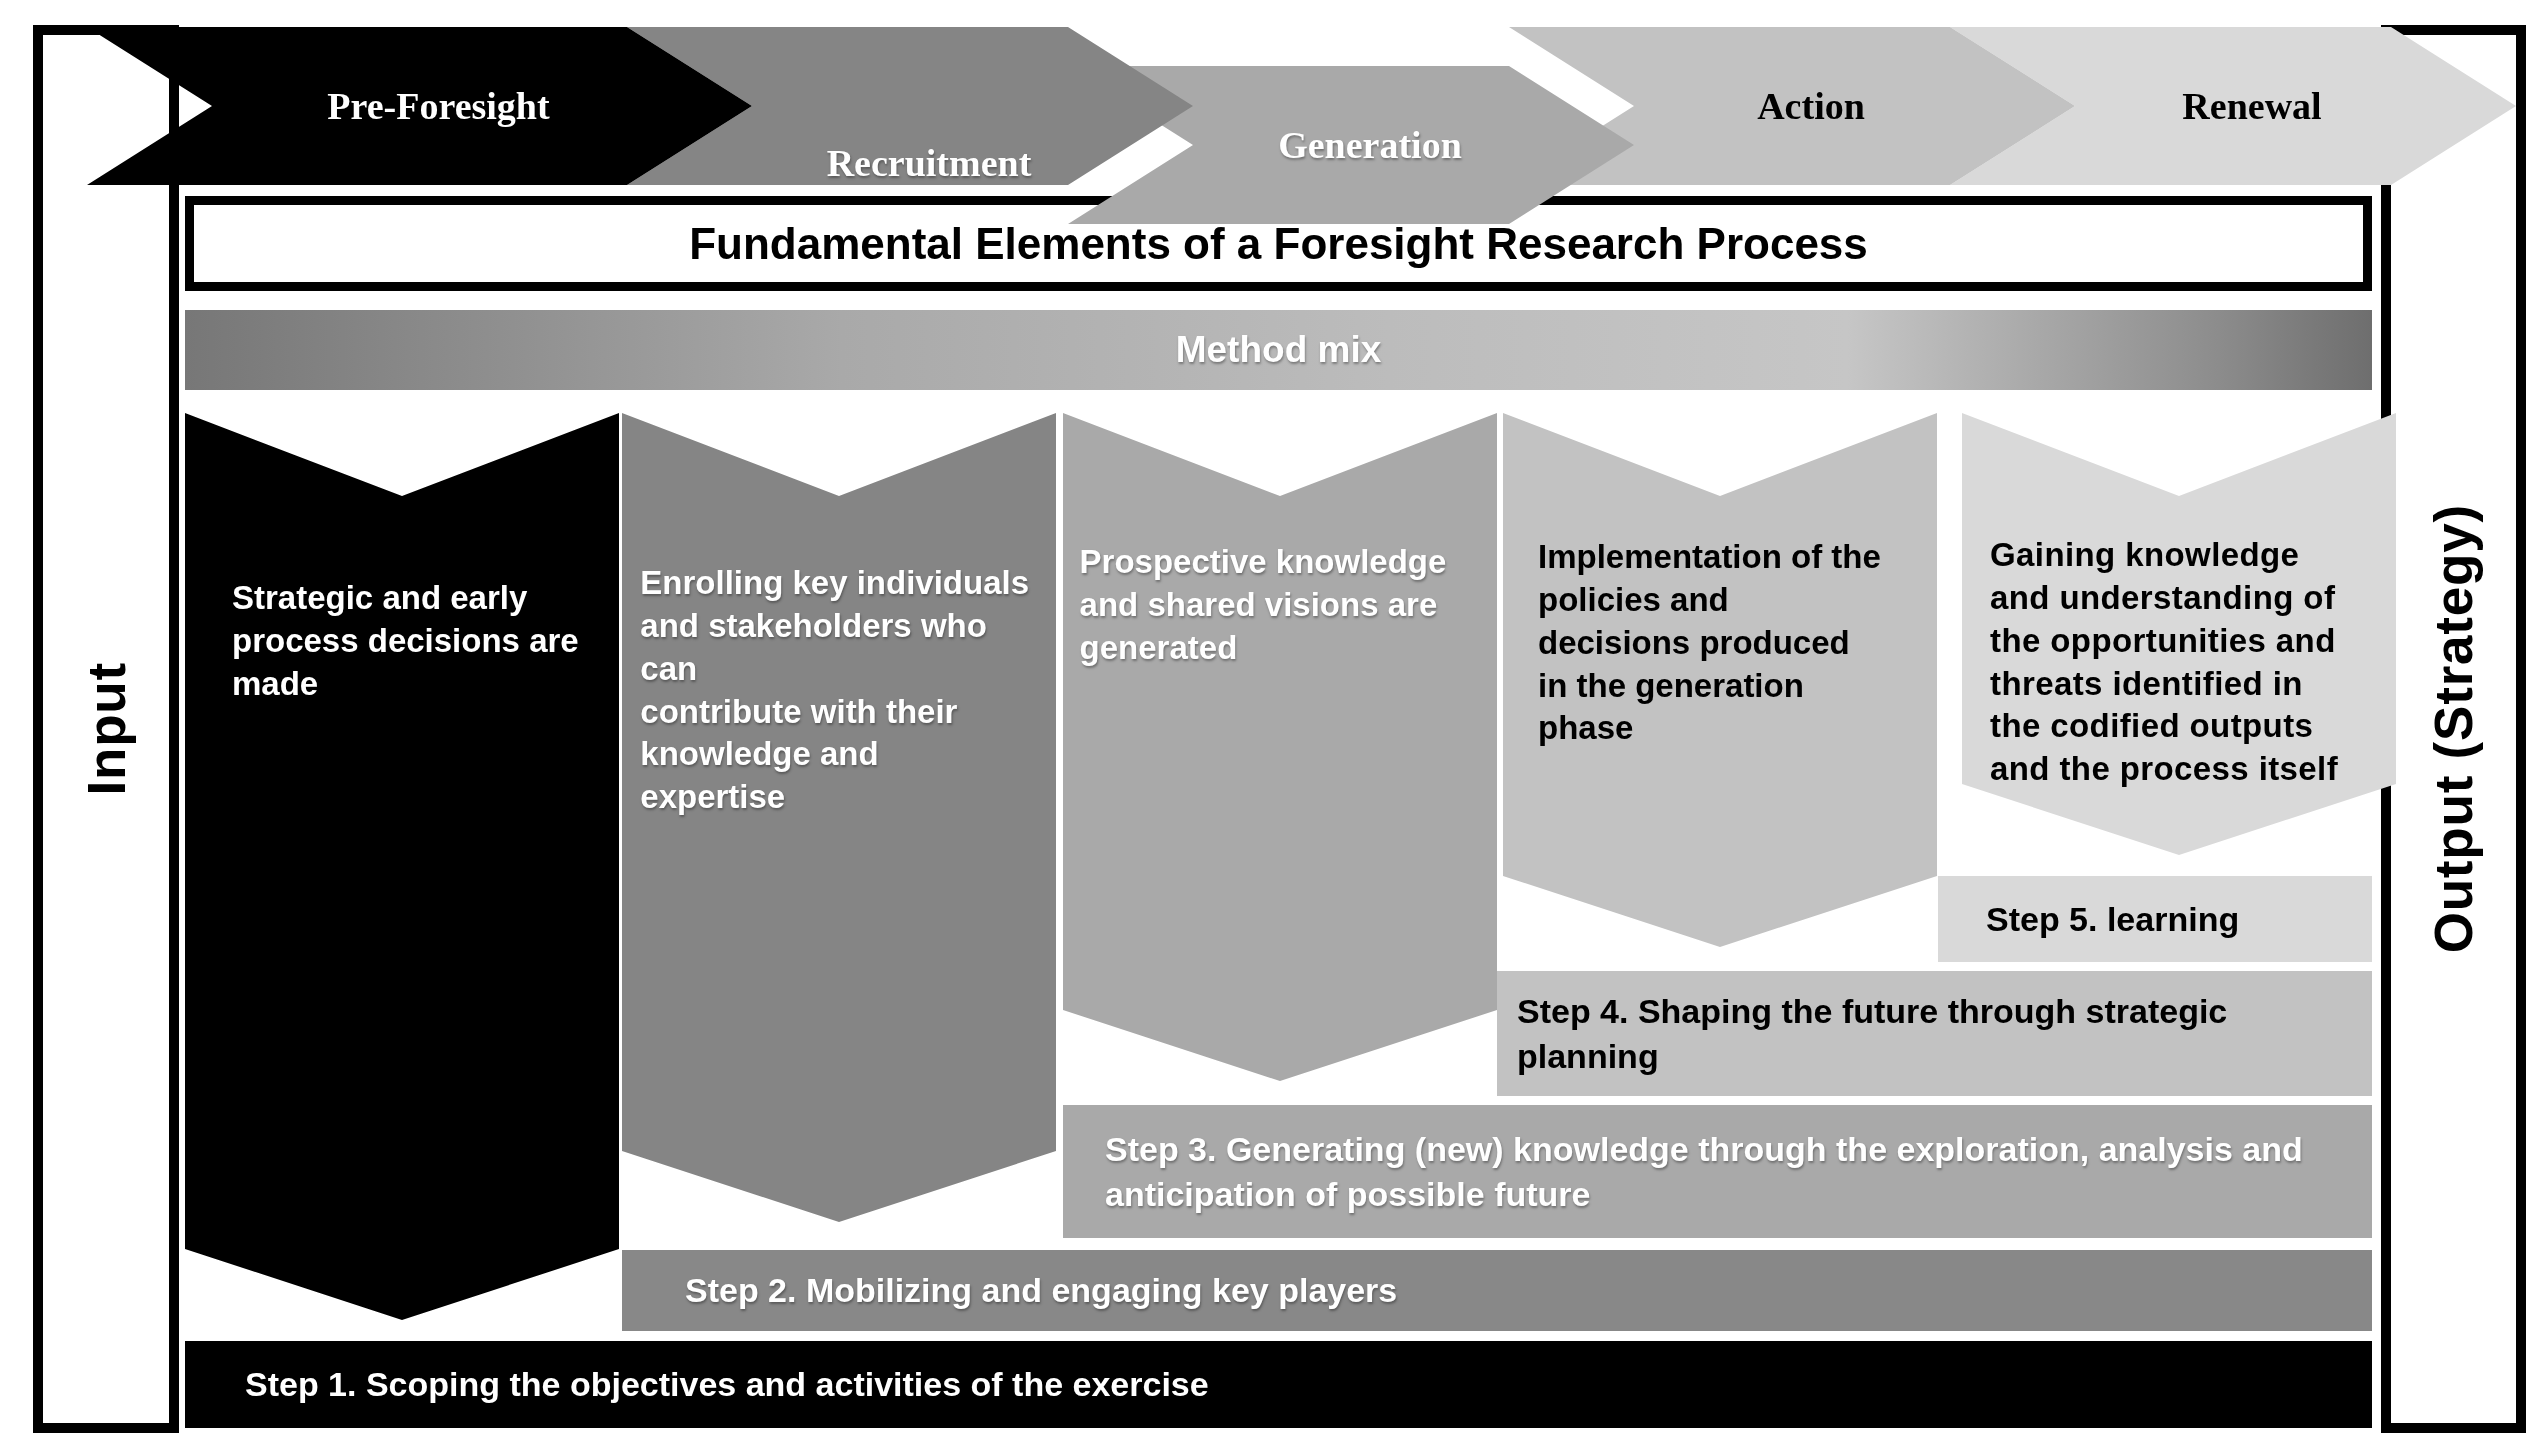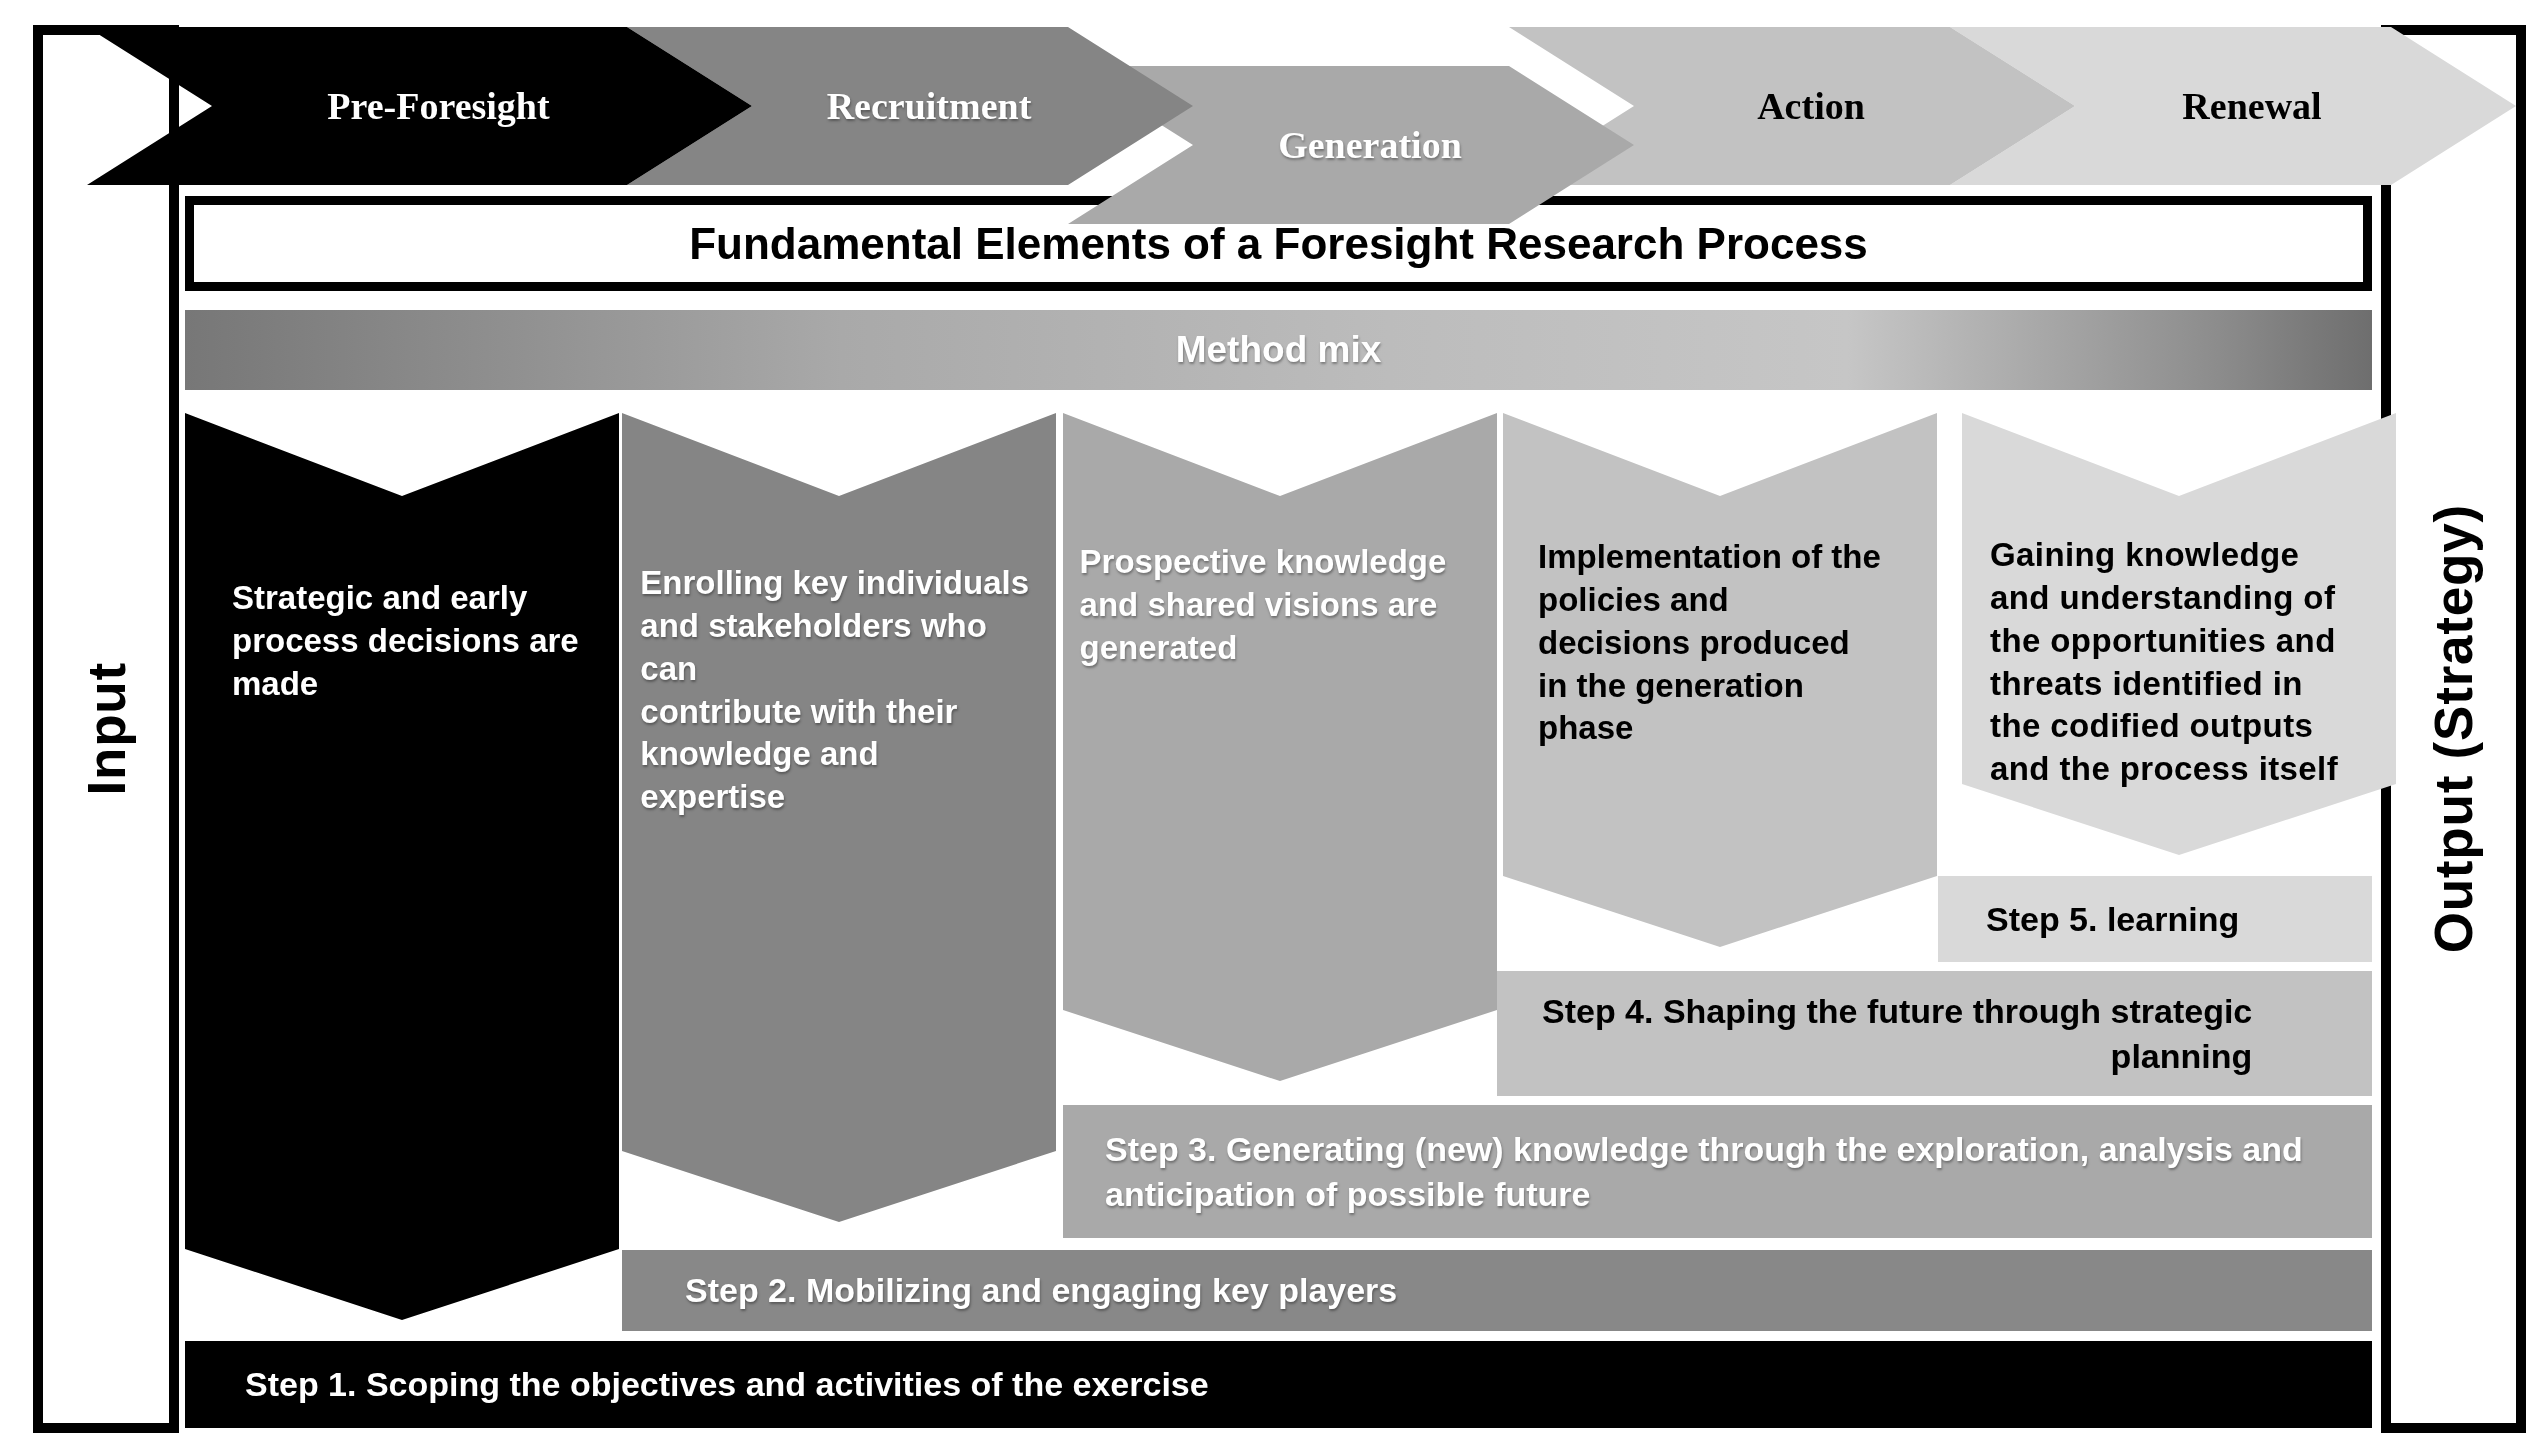--- a/index.html
+++ b/index.html
@@ -53,21 +53,21 @@
     display: flex;
     align-items: center;
     justify-content: center;
     clip-path: polygon(0 0, calc(100% - 125px) 0, 100% 50%, calc(100% - 125px) 100%, 0 100%, 125px 50%);
     font-size: 38px;
     flex: none;
   }
   .arrow span { padding-left: 38px; white-space: nowrap; font-family: Liberation Serif, serif; }
   .a1 { width: 665px; z-index: 15; }
   .a2, .a3, .a4, .a5 { width: 566px; margin-left: -125px; }
-  .a2 { z-index: 14; }
+  .a2 { z-index: 14; align-items: flex-end; }
   .a3 { z-index: 13; }
   .a4 { z-index: 12; }
   .a5 { z-index: 11; }
 
   
   .banner {
     position: absolute;
     left: 185px; top: 196px;
     width: 2187px; height: 95px;
     background: #ffffff;
@@ -114,21 +114,21 @@
     box-sizing: border-box;
     font-size: 34px;
     line-height: 1.3;
     white-space: pre-line;
     z-index: 2;
   }
   .step span { display: block; }
   .s1 { left: 185px;  top: 1341px; width: 2187px; height: 87px; padding: 0 25px 0 60px; }
   .s2 { left: 622px;  top: 1250px; width: 1750px; height: 81px;  padding: 0 25px 0 63px; }
   .s3 { left: 1063px; top: 1105px; width: 1309px; height: 133px; padding: 0 23px 0 42px; }
-  .s4 { left: 1497px; top: 971px; width: 875px; height: 125px; padding: 0 50px 0 45px; text-align: right; }
+  .s4 { left: 1497px; top: 971px; width: 875px; height: 125px; padding: 0 50px 0 20px; }
   .s5 { left: 1938px; top: 876px; width: 434px;  height: 86px; padding: 0 16.6px 0 48px; }
 </style>
 </head>
 <body>
 
 <div class="canvas">
 
   <aside class="side left">
     <span class="vtext">Input</span>
   </aside>

